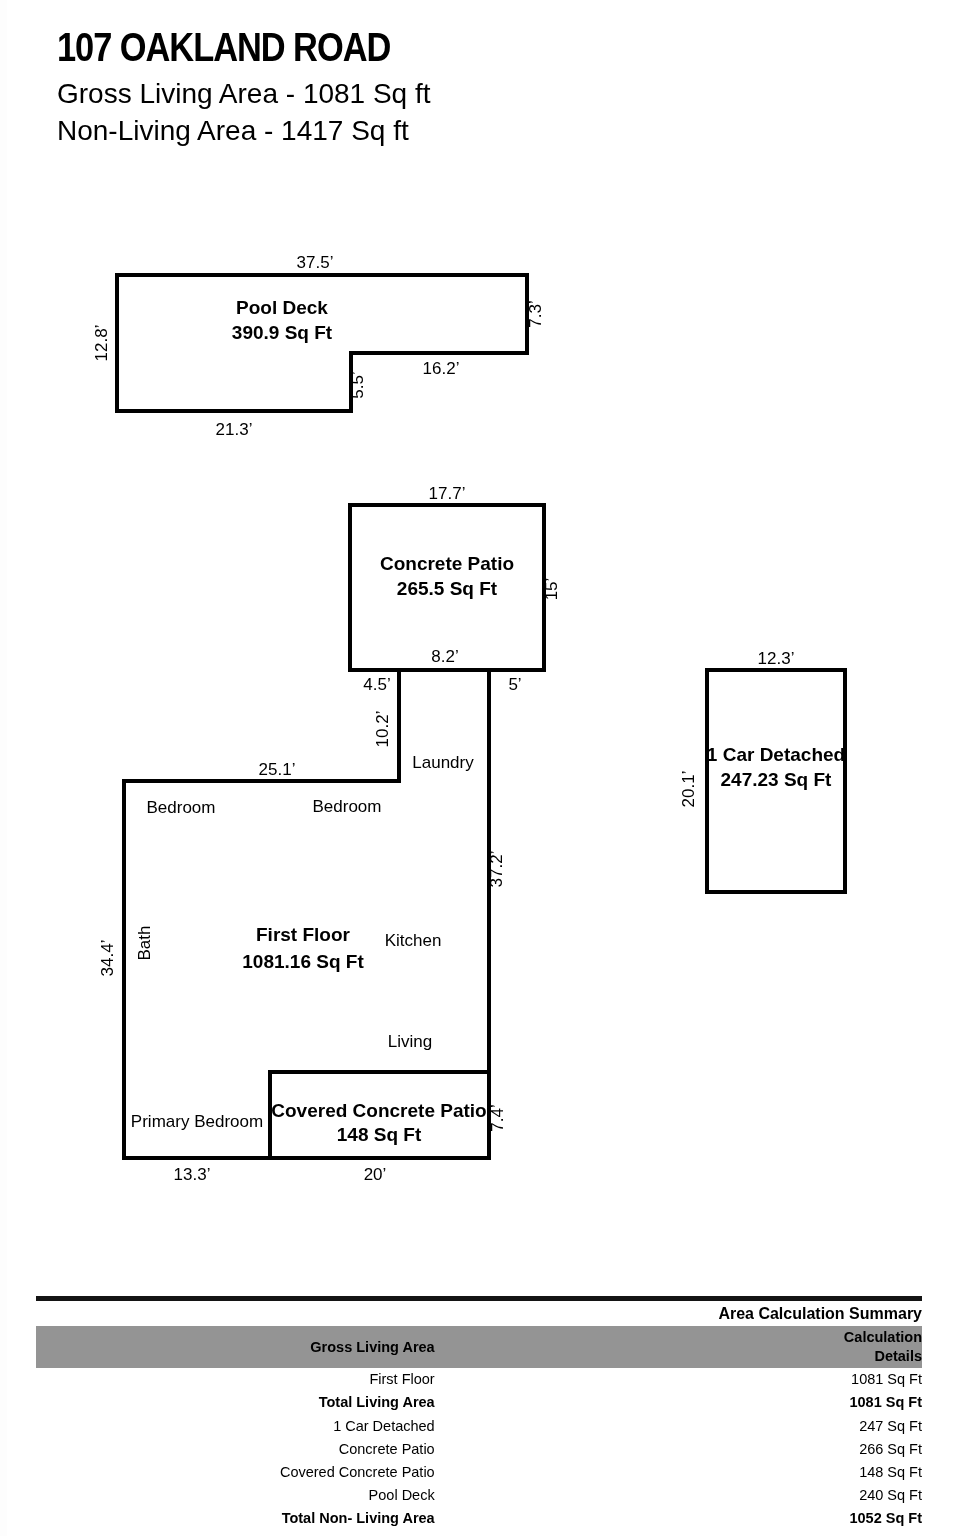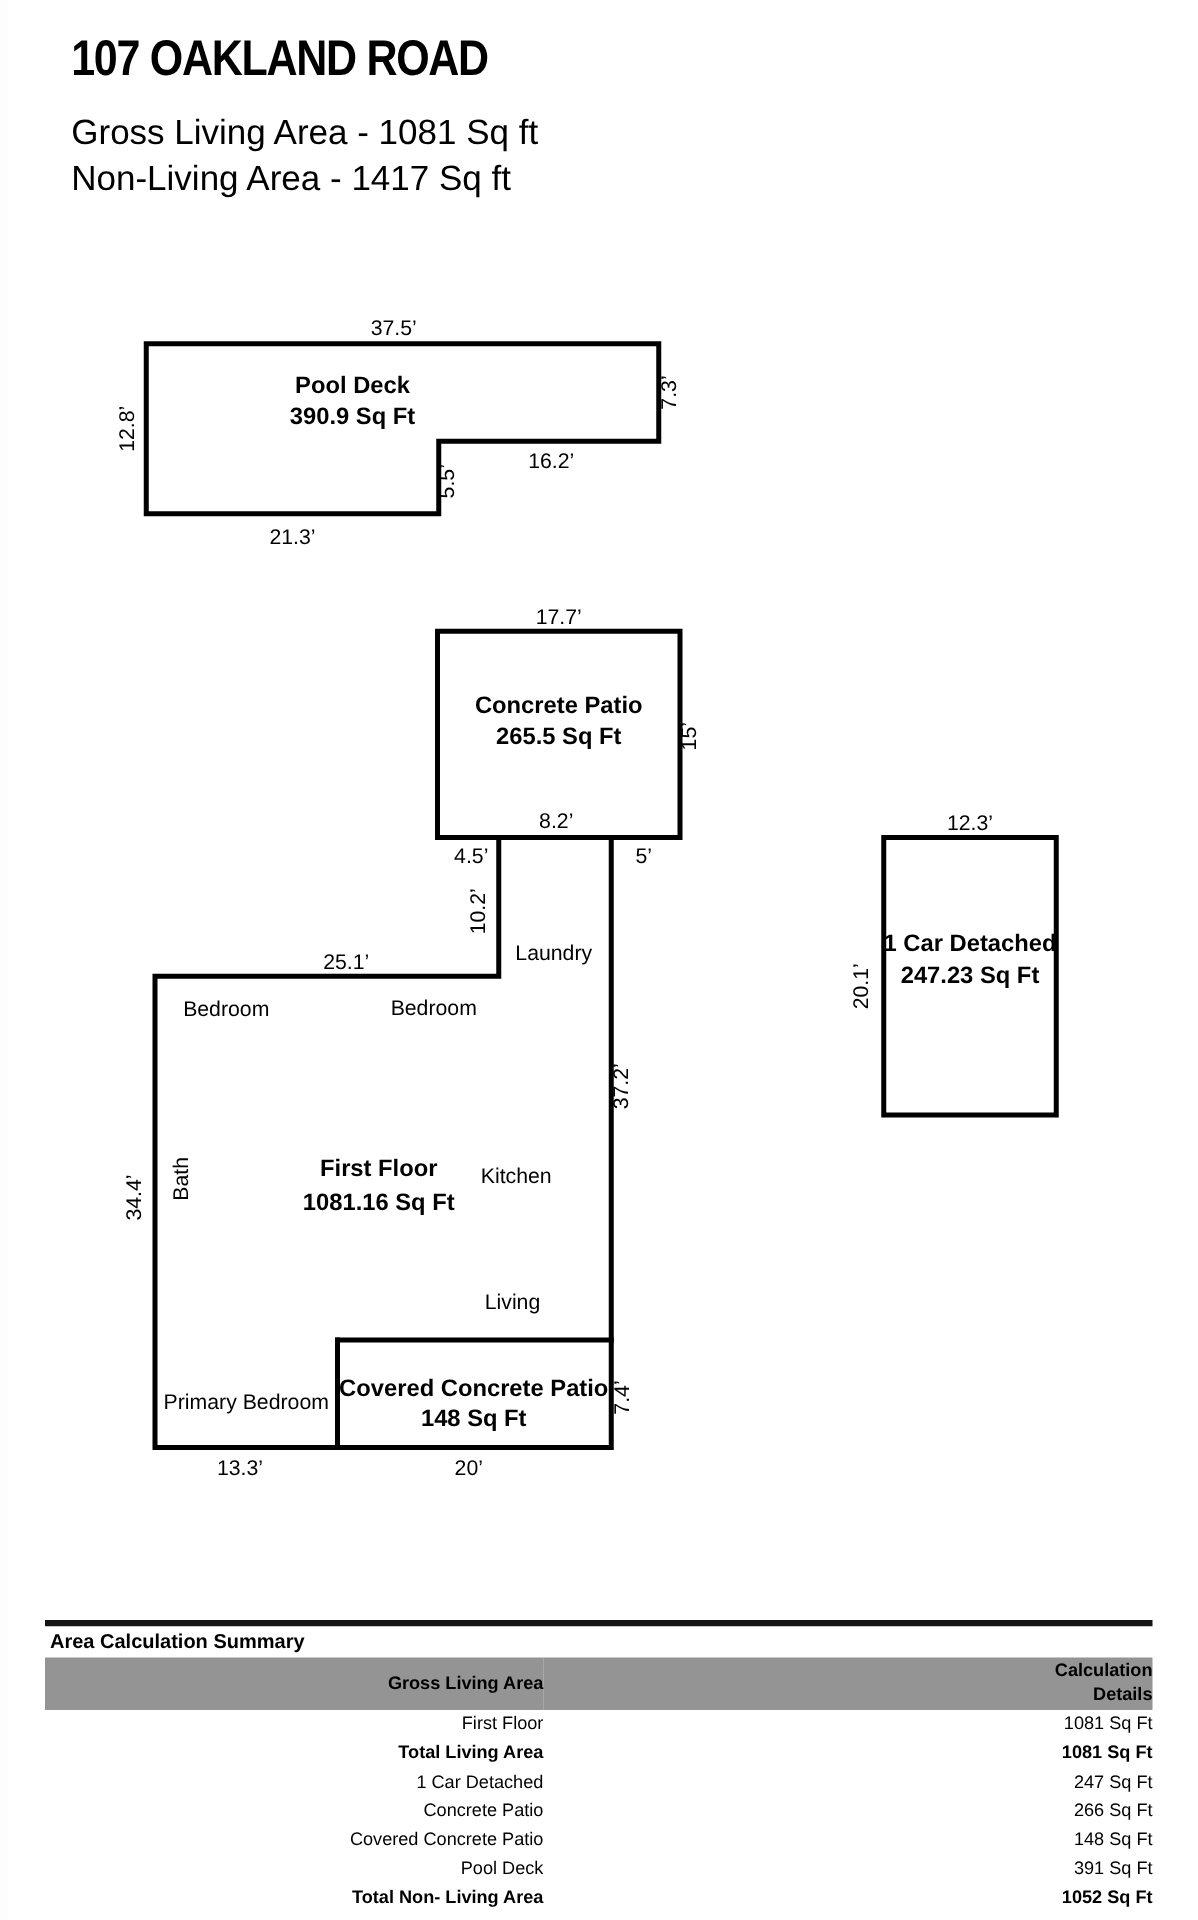--- a/index.html
+++ b/index.html
@@ -34,21 +34,21 @@
     transform-origin: left center;
     white-space: nowrap;
   }
   .subline {
     font-size: 28px;
     line-height: 1.33;
     margin: 0;
     white-space: nowrap;
     font-weight: 400;
   }
-  #sub1 { margin-top: 19px; }
+  #sub1 { margin-top: 7px; }
 
   
   #sketch {
     position: absolute;
     left: 0;
     top: 0;
     width: 958px;
     height: 1260px;
   }
   #sketch text {
@@ -95,21 +95,21 @@
   .col-left  { width: 45%; text-align: right; }
   .col-right { width: 55%; text-align: left; padding-left: 0 !important; }
   .cell-val  { display: inline-block; width: 100%; text-align: right; padding-left: 375px; box-sizing: border-box; }
   .rule-top {
     border-top: 5px solid #141414;
     height: 0;
     font-size: 0;
     line-height: 0;
   }
   tr.title-row td {
-    text-align: left;
+    text-align: right;
     font-weight: bold;
     font-size: 16px;
     padding: 3px 0 4px 0;
   }
   tr.band td {
     background: #949494;
     font-weight: bold;
     color: #000;
     font-size: 14.5px;
     padding-top: 2px;
@@ -239,21 +239,21 @@
       </tr>
       <tr>
         <td class="col-left">Covered Concrete Patio</td>
         <td class="col-right">
           <span class="cell-val">148 Sq Ft</span>
         </td>
       </tr>
       <tr>
         <td class="col-left">Pool Deck</td>
         <td class="col-right">
-          <span class="cell-val">391 Sq Ft</span>
+          <span class="cell-val">240 Sq Ft</span>
         </td>
       </tr>
       <tr class="bold">
         <td class="col-left">Total Non- Living Area</td>
         <td class="col-right">
           <span class="cell-val">1052 Sq Ft</span>
         </td>
       </tr>
     </tbody>
   </table>

